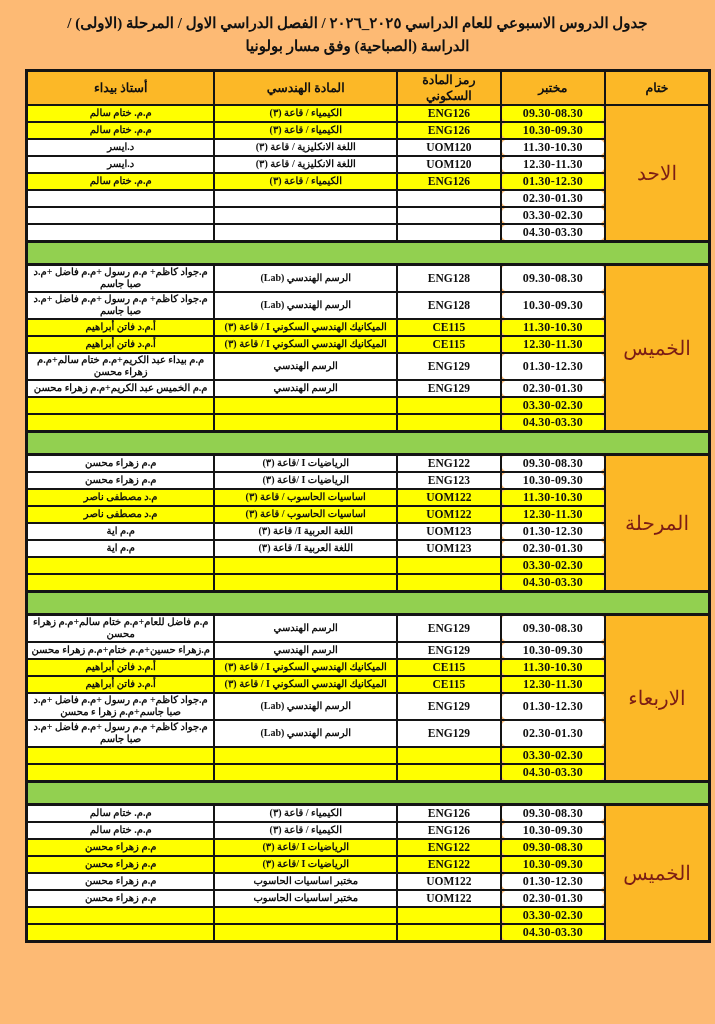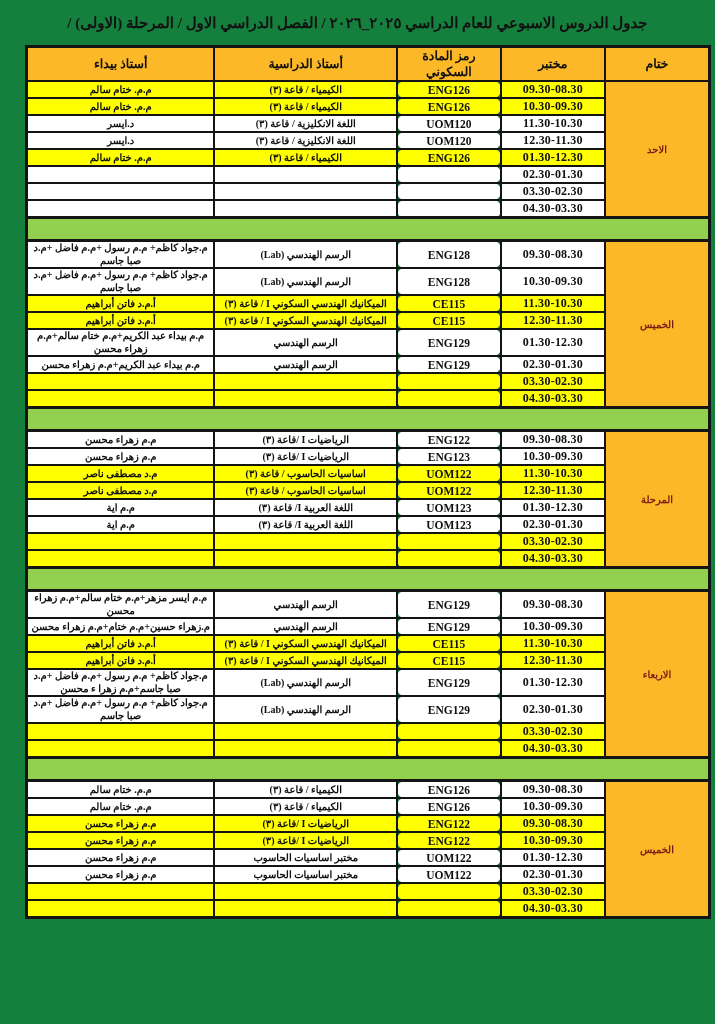--- a/index.html
+++ b/index.html
@@ -1,18 +1,18 @@
 <!DOCTYPE html>
 <html lang="ar"><head>
 <meta charset="utf-8">
 <style>
   html,body{margin:0;padding:0;background:#ffffff;}
   .page{
     width:715px;height:1024px;box-sizing:border-box;
-    background:#15803d;overflow:hidden;
+    background:#fdba74;overflow:hidden;
     font-family:"Liberation Serif","DejaVu Serif",serif;
   }
   .title{
     margin:12px 18px 10px 18px;
     text-align:center;
     font-weight:bold;
     font-size:15px;
     line-height:1.55;
     color:#111;
     direction:rtl;
@@ -37,69 +37,70 @@
   .sched thead th{
     background:var(--orange,#FCB827);
     font-weight:bold;
     font-size:12.5px;
     height:26px;
   }
   .sched tbody tr{height:17px;}
   td.day{
     background:var(--orange,#FCB827);
     color:var(--dayText,#7B1D15);
-    font-weight:bold;
-    font-size:10px;
+    font-weight:normal;
+    font-size:20px;
   }
   td.time{
     direction:ltr;
     font-weight:bold;
     font-size:12px;
     letter-spacing:.2px;
+    border-radius:8px;
   }
   td.code{
     font-weight:bold;
     font-size:11.5px;
     direction:ltr;
-    border-radius:8px;
   }
   td.course,td.instr{
     font-weight:bold;
     font-size:10px;
     line-height:1.25;
   }
   td.hl{background:var(--yellow,#FFFF00);}
   tr.sep td{
     background:var(--green,#92D050);
     height:20px;
     border:3px solid #141414;
   }
 </style>
 </head>
 <body>
 
 <div class="page" style="--orange: #FCB827; --yellow: #FFFF00; --green: #92D050; --dayText: #7B1D15;">
   <div class="title">
     <div>جدول الدروس الاسبوعي للعام الدراسي ٢٠٢٥_٢٠٢٦ / الفصل الدراسي الاول / المرحلة (الاولى) /</div>
+    <div>الدراسة (الصباحية) وفق مسار بولونيا</div>
   </div>
 
   <table class="sched">
     <colgroup>
       <col style="width:104px">
       <col style="width:104px">
       <col style="width:103px">
       <col style="width:182px">
       <col style="width:187px">
     </colgroup>
     <thead>
       <tr>
         <th>ختام</th>
         <th>مختبر</th>
         <th>رمز المادة السكوني</th>
-        <th>أستاذ الدراسية</th>
+        <th>المادة الهندسي</th>
         <th>أستاذ بيداء</th>
       </tr>
     </thead>
     <tbody id="sched-body">
         <tr>
           <td class="day" rowspan="8">الاحد</td>
           <td class="time hl">09.30-08.30</td>
           <td class="code hl">ENG126</td>
           <td class="course hl">الكيمياء / قاعة (٣)</td>
           <td class="instr hl">م.م. ختام سالم</td>
@@ -177,21 +178,21 @@
         <tr>
           <td class="time">01.30-12.30</td>
           <td class="code">ENG129</td>
           <td class="course">الرسم الهندسي</td>
           <td class="instr">م.م بيداء عبد الكريم+م.م ختام سالم+م.م زهراء محسن</td>
         </tr>
         <tr>
           <td class="time">02.30-01.30</td>
           <td class="code">ENG129</td>
           <td class="course">الرسم الهندسي</td>
-          <td class="instr">م.م بيداء عبد الكريم+م.م زهراء محسن</td>
+          <td class="instr">م.م الخميس عبد الكريم+م.م زهراء محسن</td>
         </tr>
         <tr>
           <td class="time hl">03.30-02.30</td>
           <td class="code hl"></td>
           <td class="course hl"></td>
           <td class="instr hl"></td>
         </tr>
         <tr>
           <td class="time hl">04.30-03.30</td>
           <td class="code hl"></td>
@@ -251,21 +252,21 @@
           <td class="instr hl"></td>
         </tr>
         <tr class="sep">
           <td colspan="5"></td>
         </tr>
         <tr>
           <td class="day" rowspan="8">الاربعاء</td>
           <td class="time">09.30-08.30</td>
           <td class="code">ENG129</td>
           <td class="course">الرسم الهندسي</td>
-          <td class="instr">م.م ايسر مزهر+م.م ختام سالم+م.م زهراء محسن</td>
+          <td class="instr">م.م فاضل للعام+م.م ختام سالم+م.م زهراء محسن</td>
         </tr>
         <tr>
           <td class="time">10.30-09.30</td>
           <td class="code">ENG129</td>
           <td class="course">الرسم الهندسي</td>
           <td class="instr">م.زهراء حسين+م.م ختام+م.م زهراء محسن</td>
         </tr>
         <tr>
           <td class="time hl">11.30-10.30</td>
           <td class="code hl">CE115</td>

